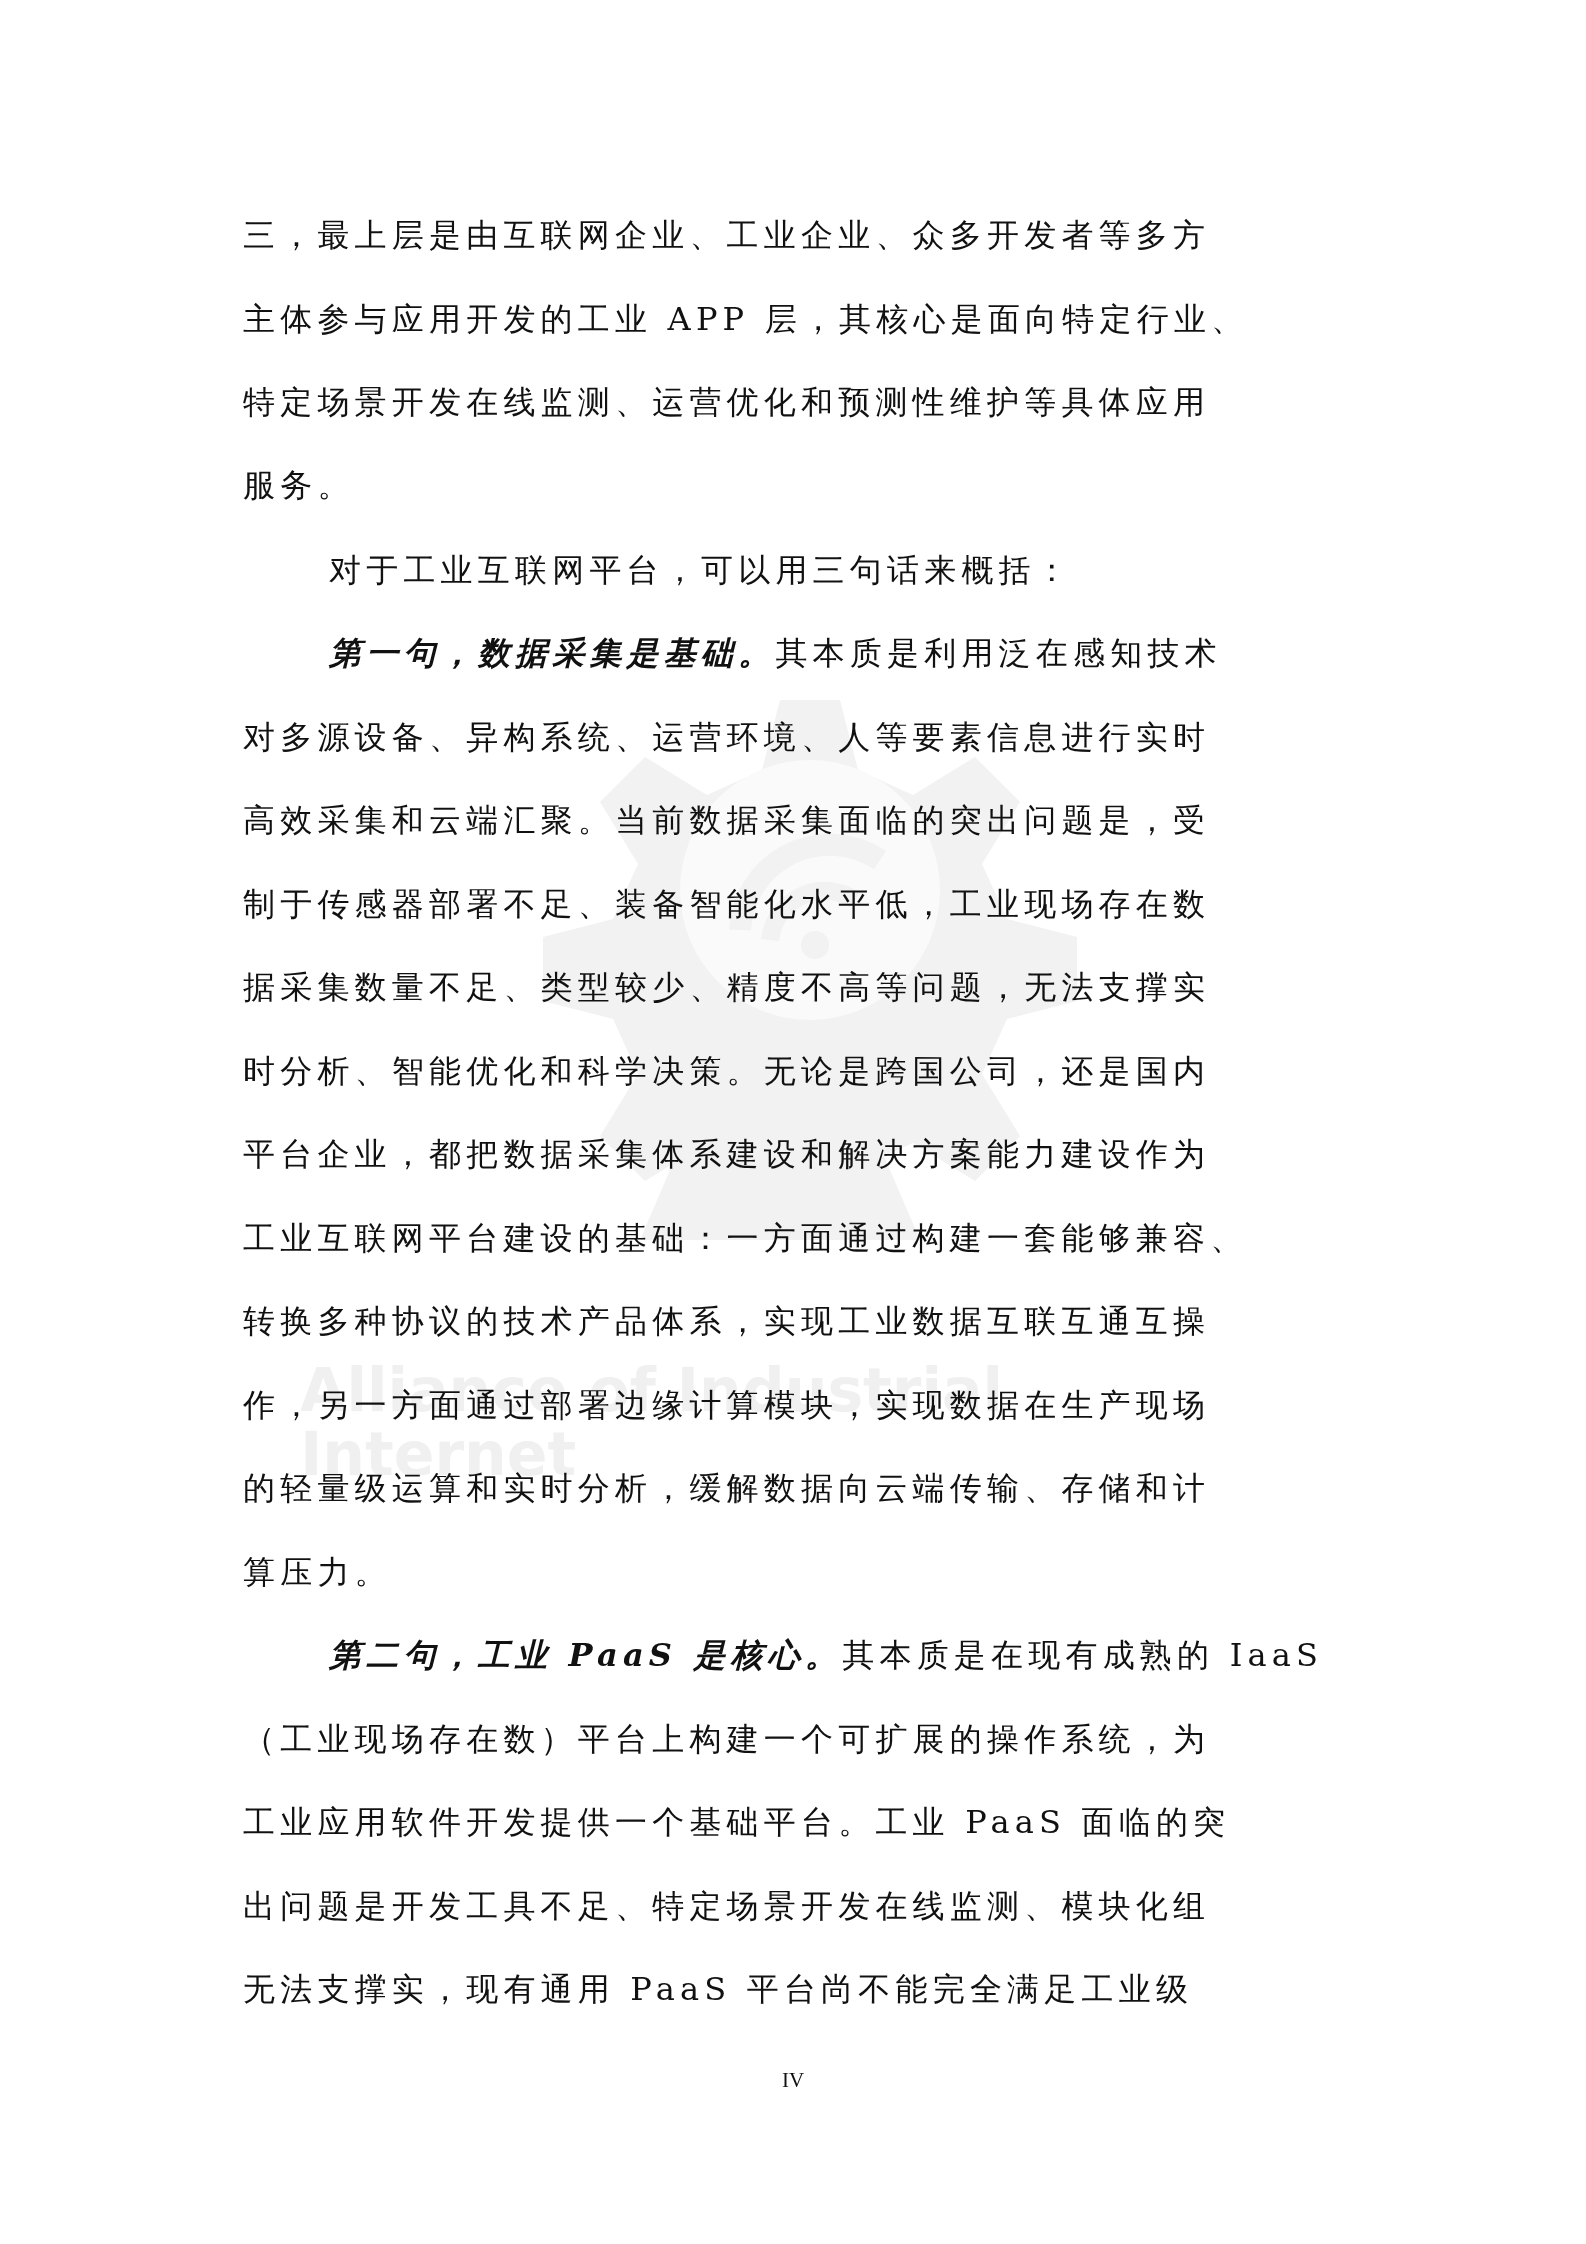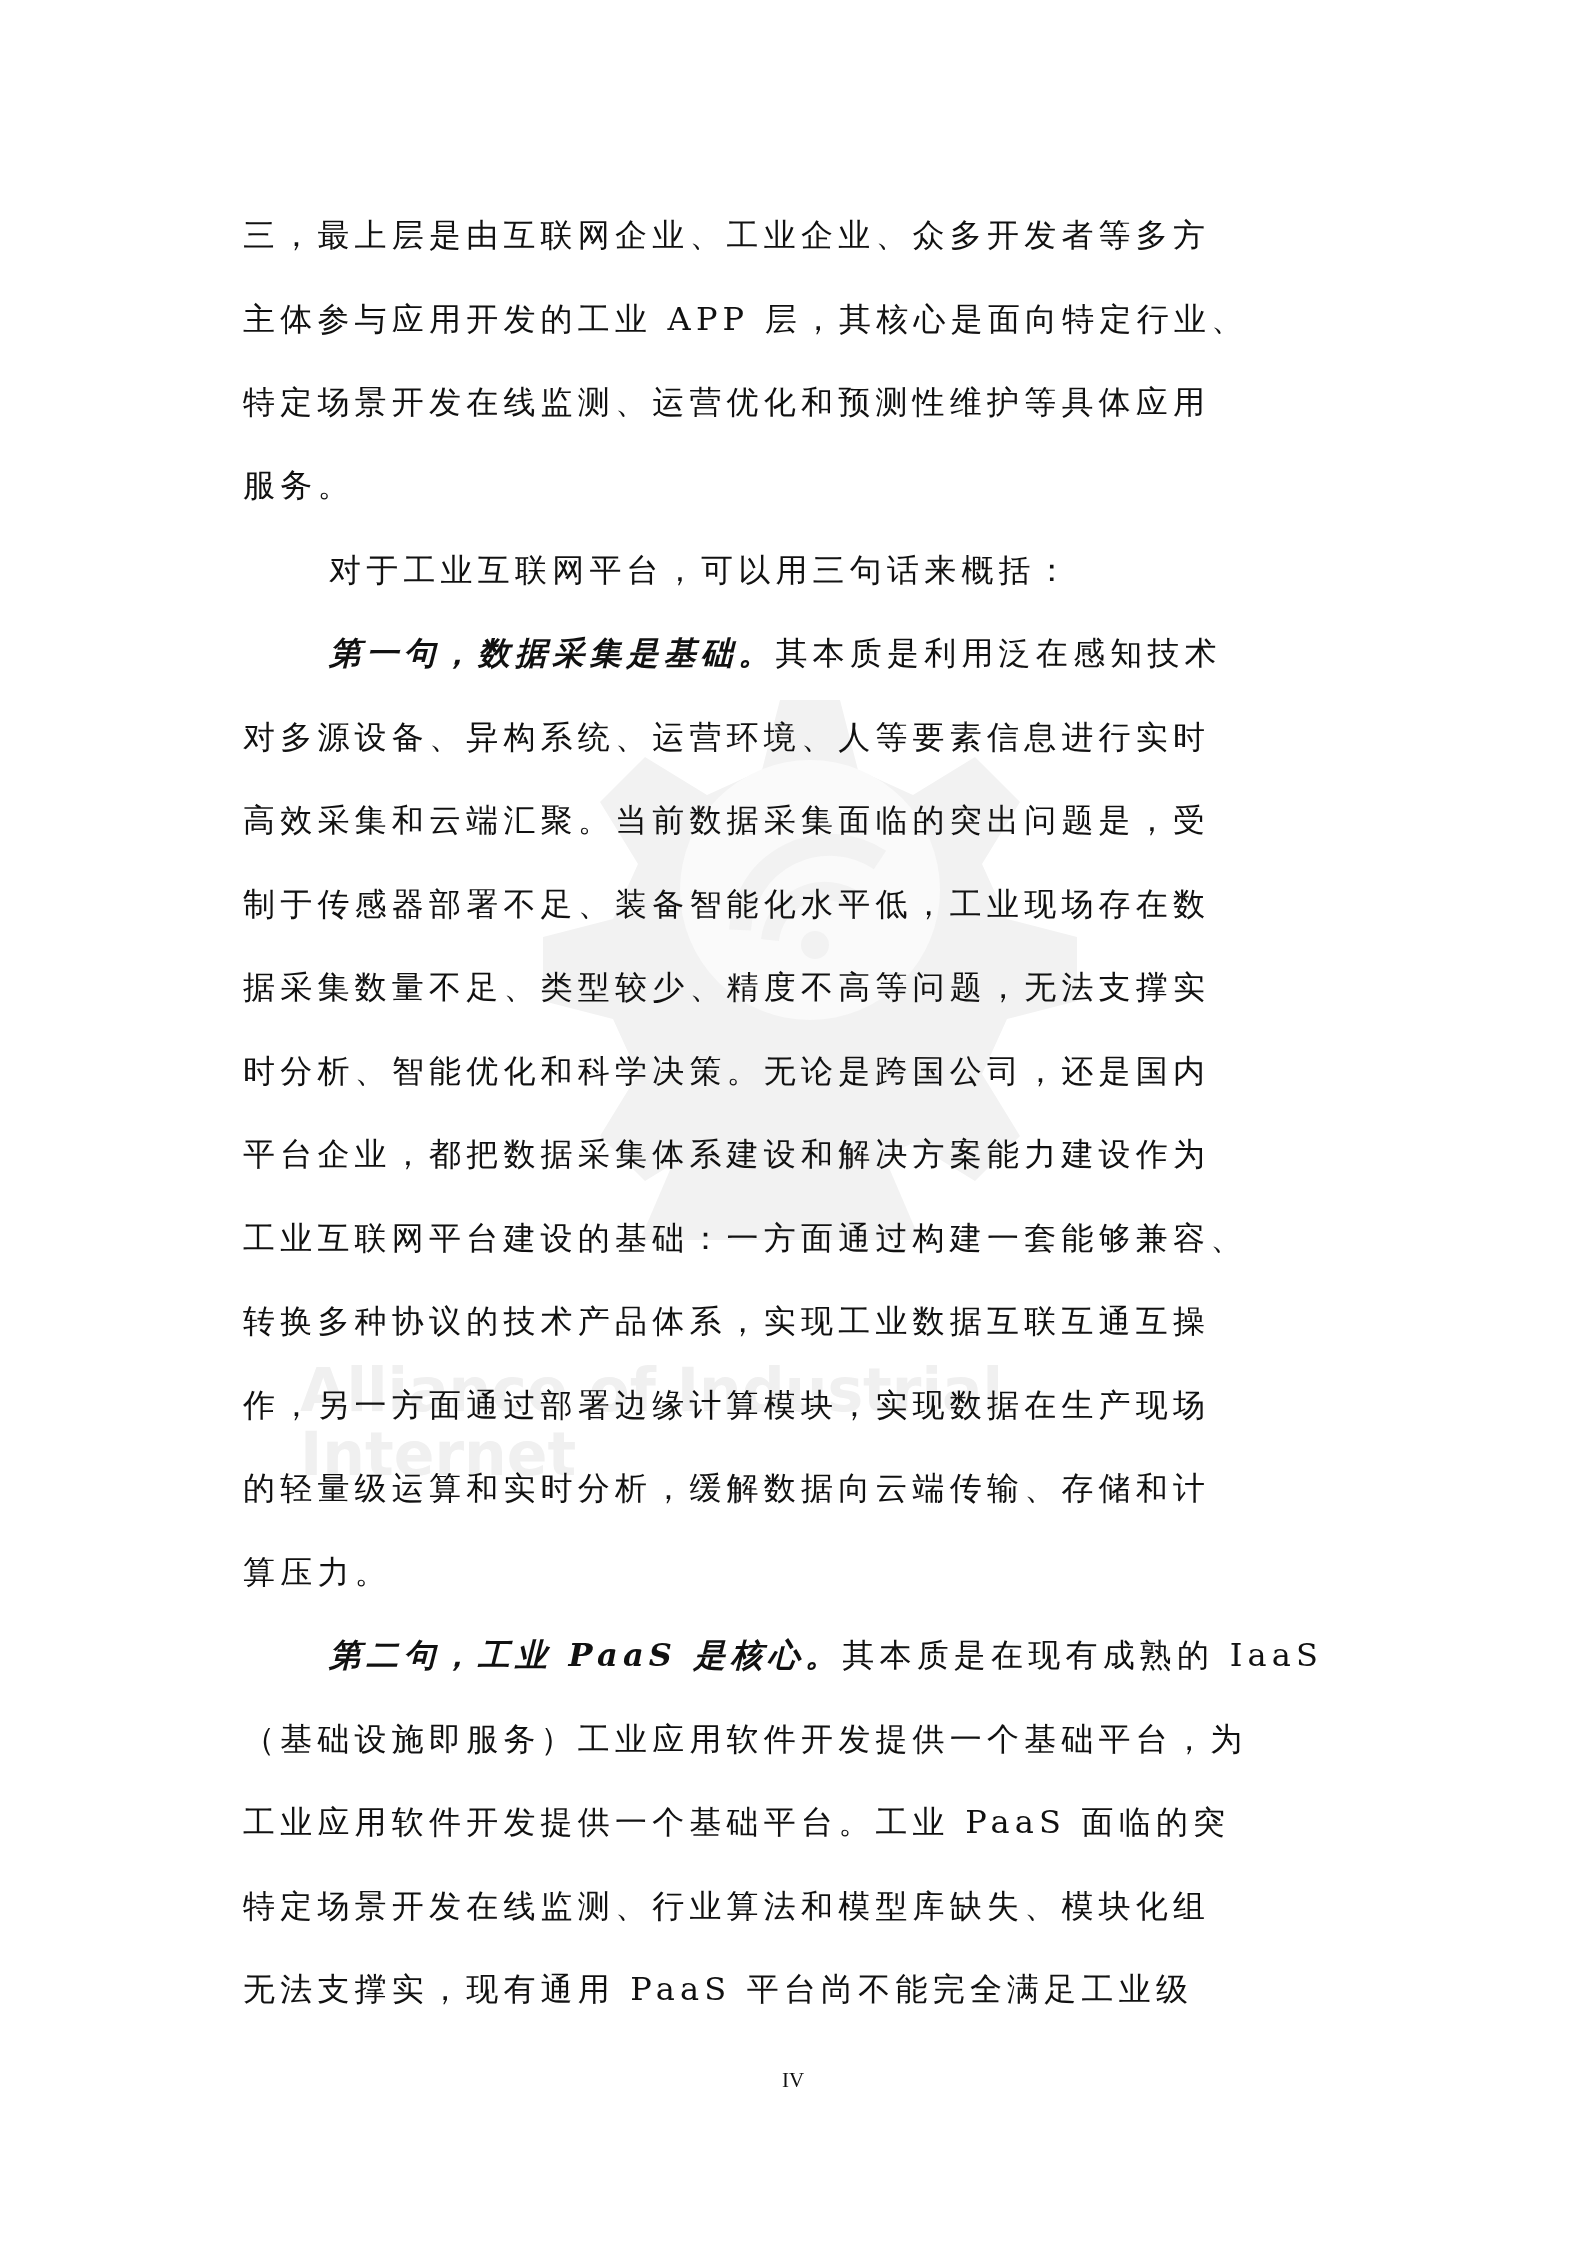--- a/index.html
+++ b/index.html
@@ -57,19 +57,19 @@
   <div class="line" style="top:1129px">平台企业，都把数据采集体系建设和解决方案能力建设作为</div>
   <div class="line" style="top:1213px">工业互联网平台建设的基础：一方面通过构建一套能够兼容、</div>
   <div class="line" style="top:1296px">转换多种协议的技术产品体系，实现工业数据互联互通互操</div>
   <div class="line" style="top:1380px">作，另一方面通过部署边缘计算模块，实现数据在生产现场</div>
   <div class="line" style="top:1463px">的轻量级运算和实时分析，缓解数据向云端传输、存储和计</div>
   <div class="line" style="top:1547px">算压力。</div>
 
   <div class="line indent" style="top:1630px">
     <span class="bold">第二句，工业 PaaS 是核心。</span><span>其本质是在现有成熟的 IaaS</span>
   </div>
-  <div class="line" style="top:1714px">（基础设施即服务）工业应用软件开发提供一个基础平台，为</div>
+  <div class="line" style="top:1714px">（工业现场存在数）平台上构建一个可扩展的操作系统，为</div>
   <div class="line" style="top:1797px">工业应用软件开发提供一个基础平台。工业 PaaS 面临的突</div>
-  <div class="line" style="top:1881px">特定场景开发在线监测、行业算法和模型库缺失、模块化组</div>
+  <div class="line" style="top:1881px">出问题是开发工具不足、特定场景开发在线监测、模块化组</div>
   <div class="line" style="top:1964px">无法支撑实，现有通用 PaaS 平台尚不能完全满足工业级</div>
 </div>
 
 <div class="page-num">IV</div>
 
 </body></html>

